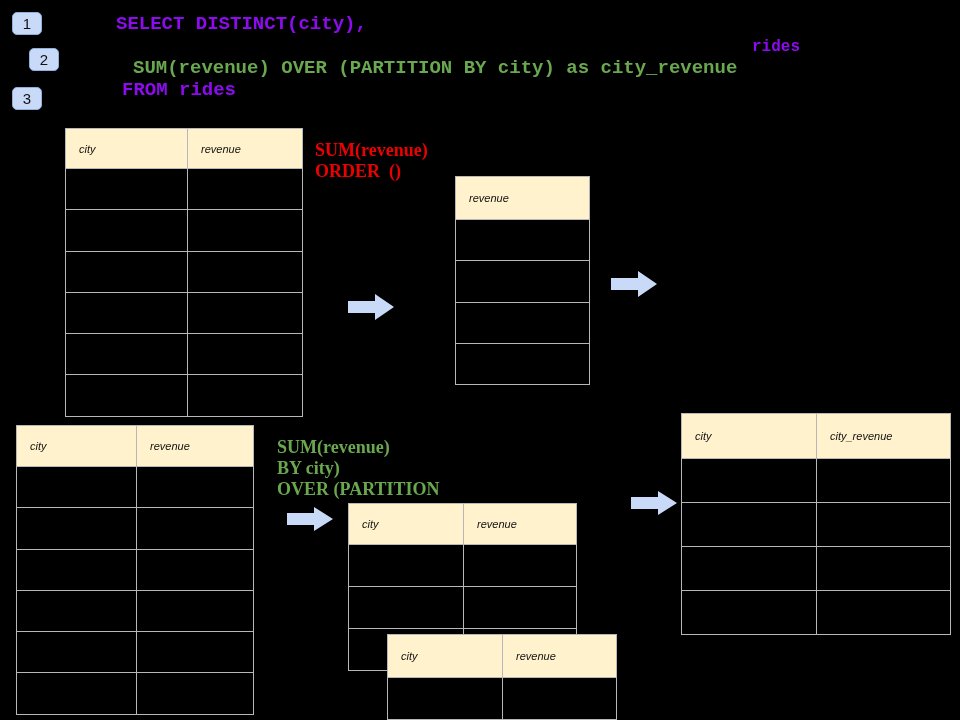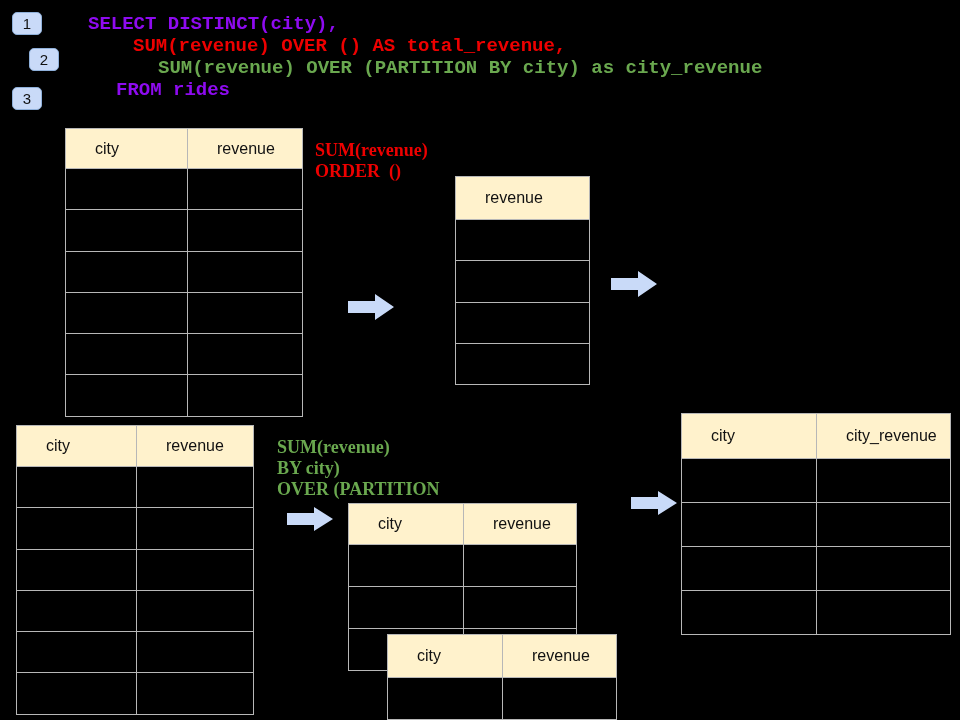--- a/index.html
+++ b/index.html
@@ -3,61 +3,61 @@
 <meta charset="utf-8">
 <style>
   * { margin:0; padding:0; box-sizing:border-box; }
   html,body { background:#000; }
   body { width:960px; height:720px; font-family:"Liberation Sans",sans-serif; }
   .stage { position:relative; width:960px; height:720px; background:var(--canvas_bg,#000); overflow:hidden; }
   .abs { position:absolute; }
 
   .code { font-family:"Liberation Mono","DejaVu Sans Mono",monospace; font-weight:bold;
           font-size:19px; line-height:22px; white-space:pre; }
-  .c-purple { color:var(--purple,#8E0BF0); }
+  .c-purple { color:var(--purple,#8E0BF0);margin-left:28px; }
   .c-red    { color:var(--red,#EE0000); }
   .c-green  { color:var(--green,#6AA84F); }
 
   .note { font-family:"Liberation Mono","DejaVu Sans Mono",monospace; font-weight:bold;
           font-size:16px; line-height:21px; white-space:pre; color:var(--purple,#8E0BF0); }
 
   .fnlabel { font-family:Liberation Serif, serif; font-weight:bold;
              font-size:18px; line-height:21px; white-space:pre; }
 
   .badge { width:30px; height:23px; background:var(--badge_bg,#C9DAF8);
            border:1px solid var(--badge_border,#8FB0DA); border-radius:5px;
            color:var(--text_dark,#111); font-size:15px; font-weight:normal;
            display:flex; align-items:center; justify-content:center; }
 
   .uitable { border:1px solid var(--line,#B7B7B7); background:#000; }
   .uitable .thead { display:flex; height:var(--hh,40px); background:var(--header_bg,#FFF2CC); }
-  .uitable .th { display:flex; align-items:center; padding-left:29px; font-size:16px;
-                 color:var(--text_dark,#111); height:100%; overflow:hidden; }
+  .uitable .th { display:flex; align-items:center; padding-left:13px; font-size:11px;
+                 color:var(--text_dark,#111); height:100%; overflow:hidden;font-style:italic; }
   .uitable .trow { display:flex; height:var(--rh,41px); border-top:1px solid var(--line,#B7B7B7); background:#000; }
   .uitable .td { height:100%; }
   .uitable .divider { border-right:1px solid var(--line,#B7B7B7); }
 
   .arrow polygon { fill:var(--arrow_fill,#C9DAF8); }
   .ontop { z-index:5; }
 </style>
 </head>
 <body>
 
 <div class="stage">
 
   <div class="abs badge" style="left:12px; top:12px;">1</div>
   <div class="abs badge" style="left:29px; top:48px;">2</div>
   <div class="abs badge" style="left:12px; top:87px;">3</div>
 
   <div class="abs code c-purple" style="left:88px;  top:13px;">SELECT DISTINCT(city),</div>
-  <div class="abs code c-red" style="left:133px; top:35px;">SUM(revenue) OVER () AS total_revenue,</div>
-  <div class="abs code c-green" style="left:133px; top:57px;margin-left:25px;">SUM(revenue) OVER (PARTITION BY city) as city_revenue</div>
-  <div class="abs code c-purple" style="left:116px; top:79px;">FROM rides</div>
+  <div class="abs code c-green" style="left:133px; top:57px;">SUM(revenue) OVER (PARTITION BY city) as city_revenue</div>
+  <div class="abs code c-purple" style="left:94px; top:79px;">FROM rides</div>
 
   <div class="abs" style="left:752px; top:37px;">
+    <div class="note">rides</div>
   </div>
 
   <div class="abs uitable" style="left:65px; top:128px; width:238px; --hh:39px; --rh:41.3px;">
       <div class="thead">
         <div class="th divider" style="width: 122px;">city</div>
         <div class="th" style="flex: 1 1 0%;">revenue</div>
       </div>
       <div class="trow">
         <div class="td divider" style="width: 122px;"></div>
         <div class="td" style="flex: 1 1 0%;"></div>

